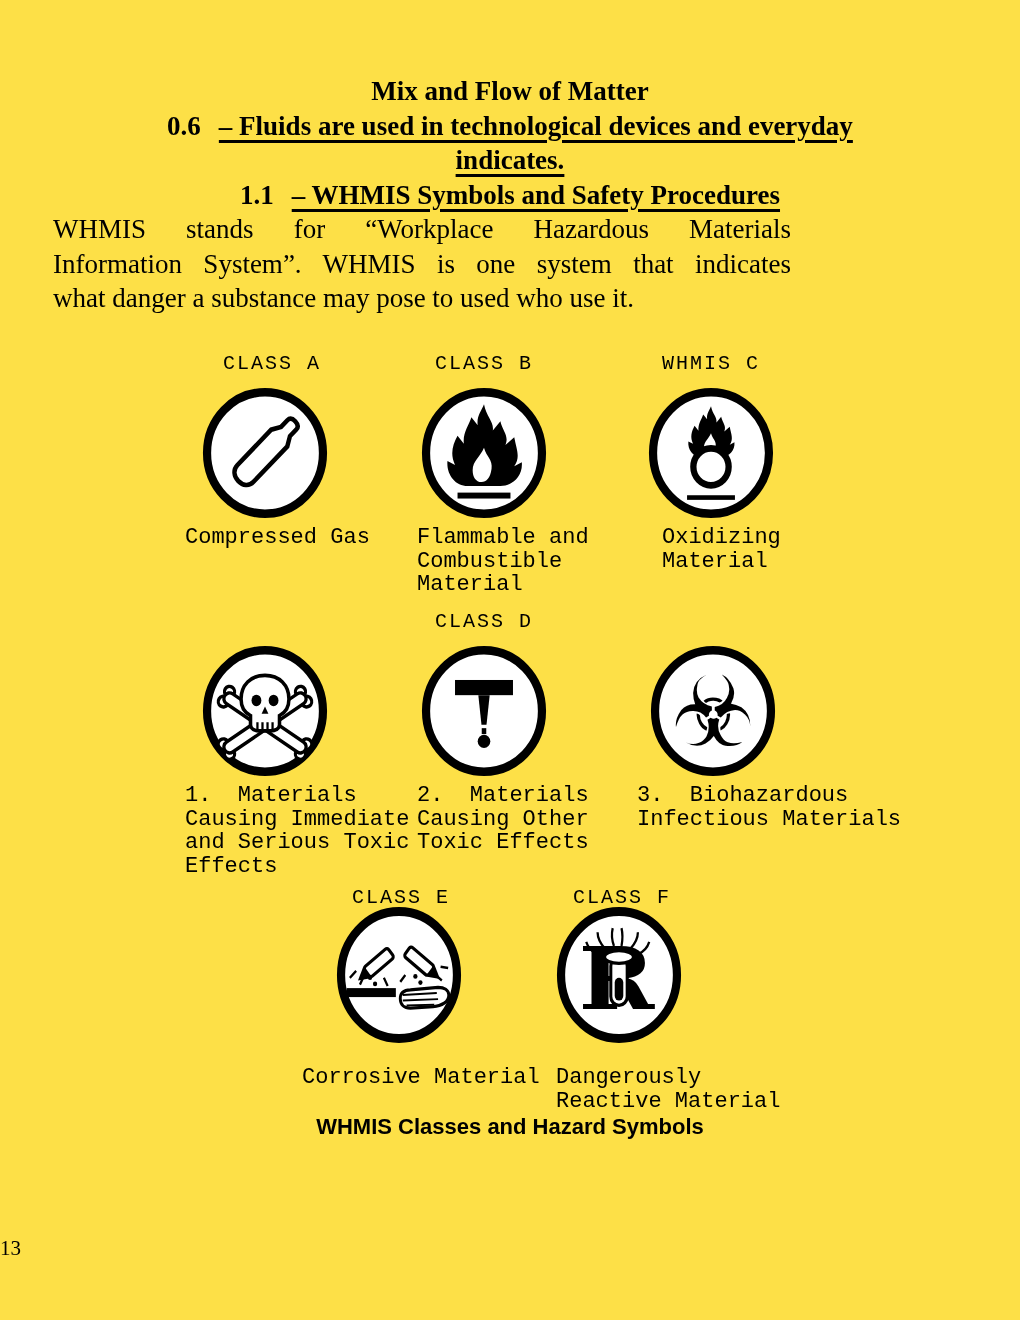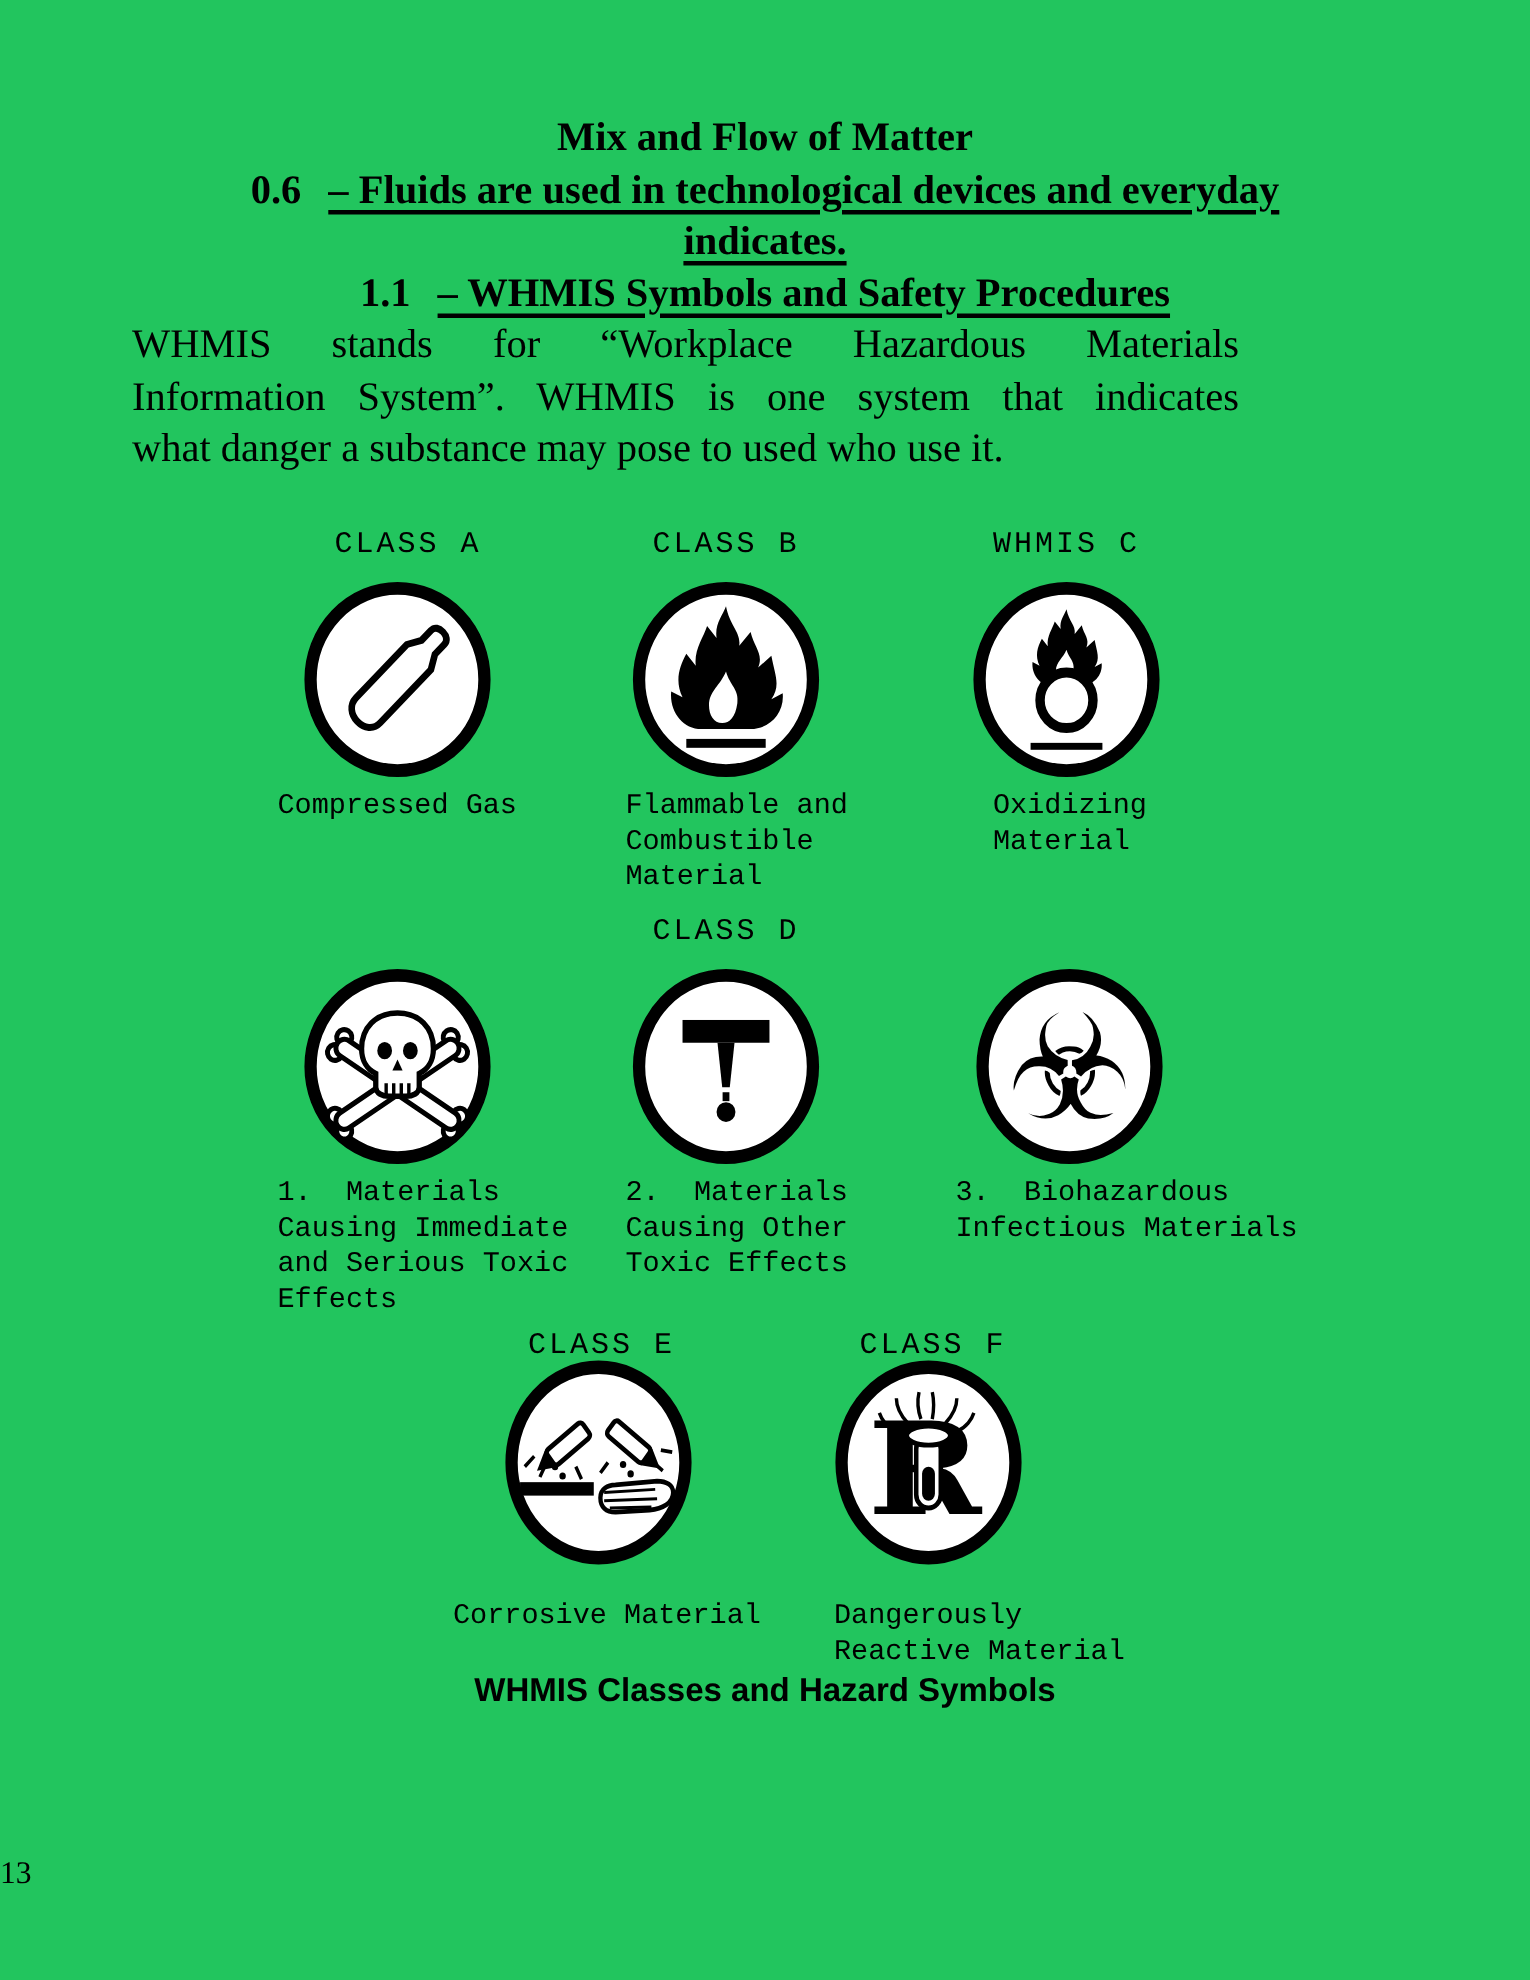--- a/index.html
+++ b/index.html
@@ -1,35 +1,35 @@
 <!DOCTYPE html>
 <html><head>
 <meta charset="utf-8">
 <style>
   html,body{margin:0;padding:0}
   body{width:1020px;height:1320px;background:#fff;color:#000;
        font-family:"Liberation Serif",serif}
-  .page{position:relative;width:1020px;height:1320px;background:#22c55e;overflow:hidden}
+  .page{position:relative;width:1020px;height:1320px;background:#fde047;overflow:hidden}
 
   
   .textblock{position:absolute;top:74px;left:0;width:1020px}
   .line{font-size:27px;line-height:34.5px}
   .h-center{text-align:center;font-weight:bold}
   .num{margin-right:18px}
   .u{text-decoration:underline;text-decoration-thickness:2.5px;text-underline-offset:5px}
-  .body-line{margin-left:88px;width:738px;font-size:27px;line-height:34.6px}
+  .body-line{margin-left:53px;width:738px;font-size:27px;line-height:34.6px}
   .just{text-align:justify;text-align-last:justify}
 
   
   .fig-header{position:absolute;transform:translateX(-50%);white-space:nowrap;
       font-family:"Liberation Mono","DejaVu Sans Mono",monospace;
       font-weight:normal;font-size:20px;letter-spacing:2px}
   .fig-label{position:absolute;white-space:pre;
       font-family:"Liberation Mono","DejaVu Sans Mono",monospace;
-      font-size:19px;line-height:23.5px}
+      font-size:22px;line-height:23.5px}
   .sym{position:absolute;line-height:0}
   .caption{position:absolute;left:510px;top:1114px;transform:translateX(-50%);
       font-family:"Liberation Sans",sans-serif;font-weight:bold;font-size:22px;white-space:nowrap}
   .pagenum{position:absolute;left:0;top:1236px;width:1020px;text-align:left;font-size:21px}
 </style>
 </head>
 <body>
 
 <div class="page">
 

